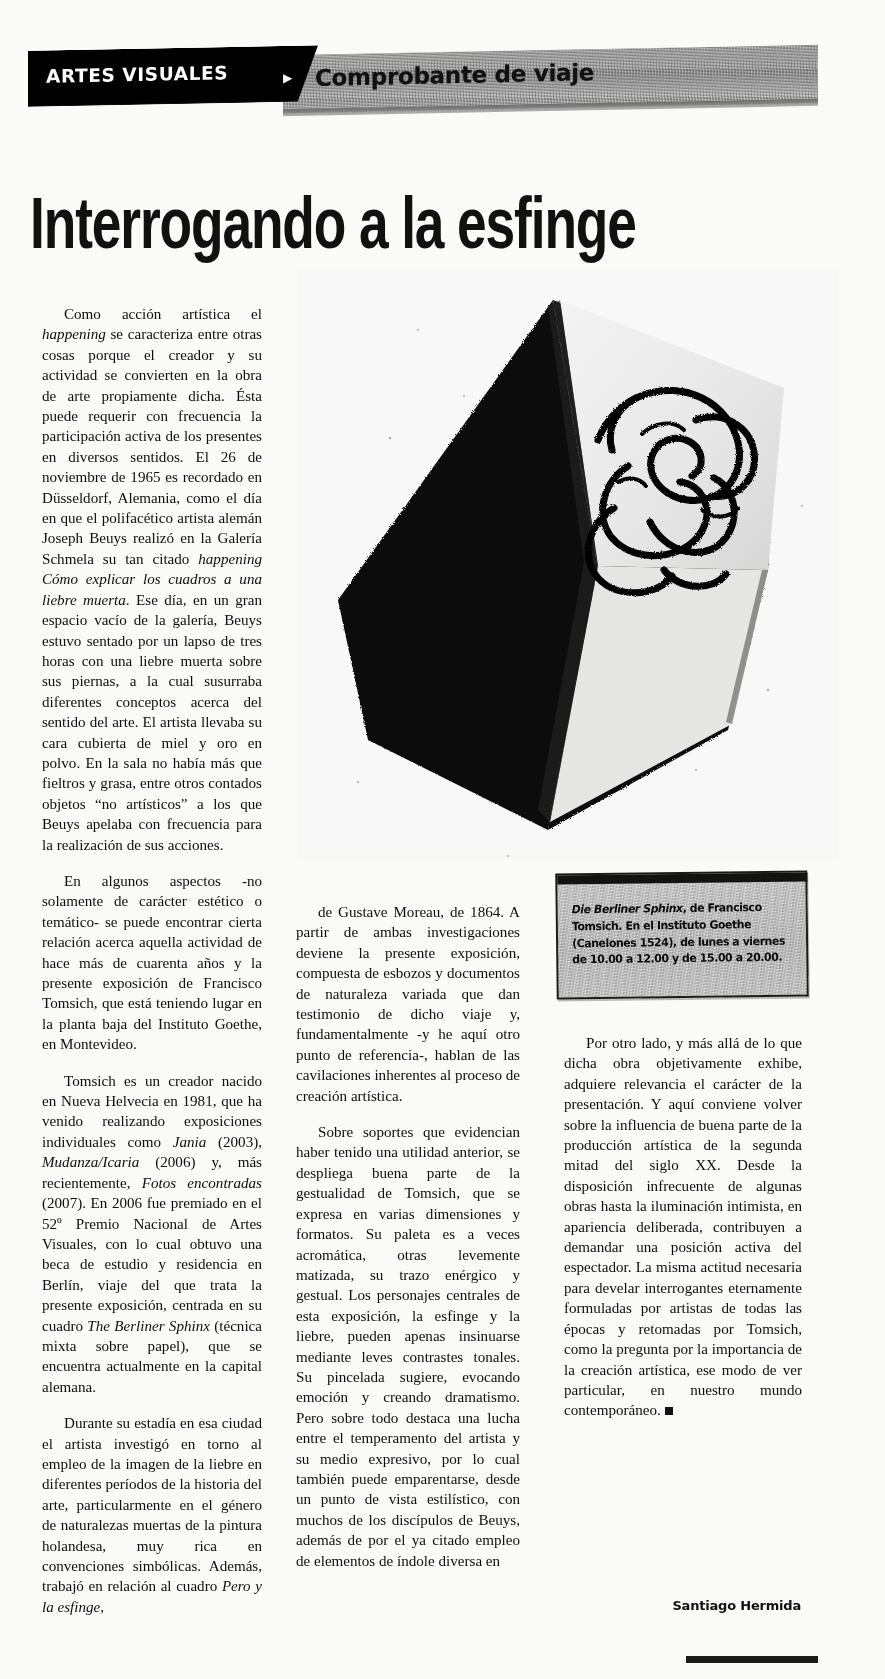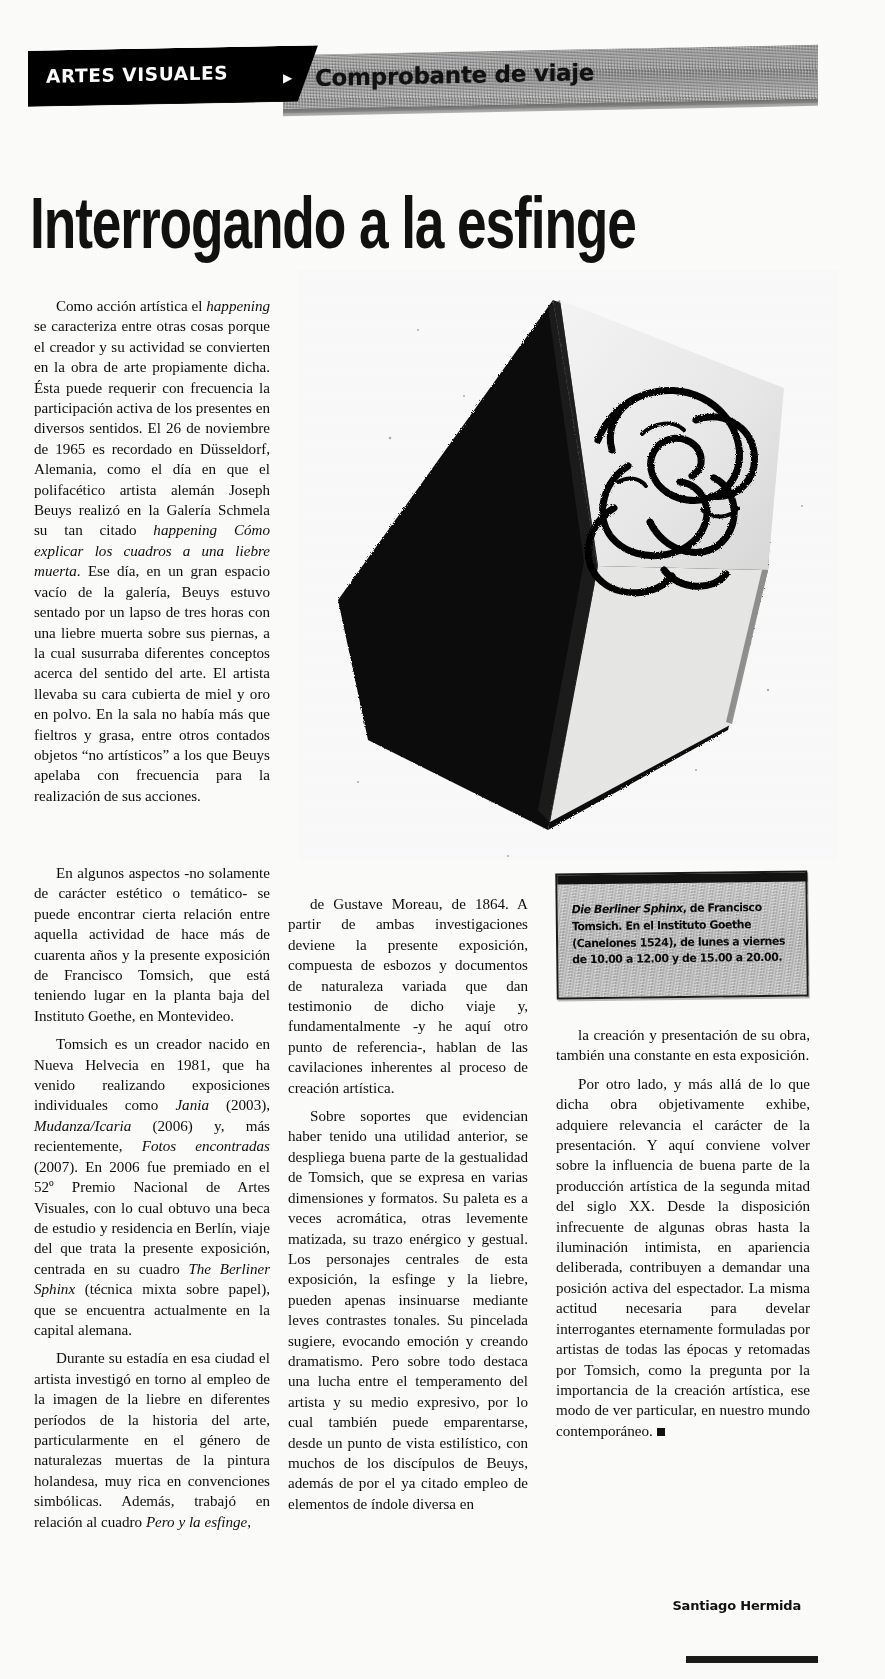--- a/index.html
+++ b/index.html
@@ -89,21 +89,21 @@
   .col{
     position:absolute;
     text-align:justify;
     font-family:"Liberation Serif", serif;
     font-size:15.1px;
     line-height:20.4px;
     color:#0d0d0d;
     hyphens:auto;
     -webkit-hyphens:auto;
   }
-  .col p{margin:8px;text-indent:22px;}
+  .col p{margin:16px;text-indent:22px;}
   .col p.first{text-indent:22px;}
   .col i, .col em{font-style:italic;}
 
   #col1{left:26px;top:288px;width:252px;}
   #col1b{left:26px;top:855px;width:252px;}
   #col2{left:280px;top:886px;width:256px;}
   #col3{left:548px;top:1017px;width:270px;}
 
   
   .photo{
@@ -229,38 +229,37 @@
       </g>
       <rect x="0" y="0" width="540" height="590" fill="#000" opacity="0.015"></rect>
     </svg>
   </div>
 
   <div class="col" id="col1">
     <p class="first">Como acción artística el <i>happening</i> se caracteriza entre otras cosas porque el creador y su actividad se convierten en la obra de arte propiamente dicha. Ésta puede requerir con frecuencia la participación activa de los presentes en diversos sentidos. El 26 de noviembre de 1965 es recordado en Düsseldorf, Alemania, como el día en que el polifacético artista alemán Joseph Beuys realizó en la Galería Schmela su tan citado <i>happening Cómo explicar los cuadros a una liebre muerta</i>. Ese día, en un gran espacio vacío de la galería, Beuys estuvo sentado por un lapso de tres horas con una liebre muerta sobre sus piernas, a la cual susurraba diferentes conceptos acerca del sentido del arte. El artista llevaba su cara cubierta de miel y oro en polvo. En la sala no había más que fieltros y grasa, entre otros contados objetos “no artísticos” a los que Beuys apelaba con frecuencia para la realización de sus acciones.</p>
   </div>
 
   <div class="col" id="col1b">
-    <p>En algunos aspectos -no solamente de carácter estético o temático- se puede encontrar cierta relación entre aquella actividad de hace más de cuarenta años y la presente exposición de Francisco Tomsich, que está teniendo lugar en la planta baja del Instituto Goethe, en Montevideo.</p>
+    <p>En algunos aspectos -no solamente de carácter estético o temático- se puede encontrar cierta relación acerca aquella actividad de hace más de cuarenta años y la presente exposición de Francisco Tomsich, que está teniendo lugar en la planta baja del Instituto Goethe, en Montevideo.</p>
     <p>Tomsich es un creador nacido en Nueva Helvecia en 1981, que ha venido realizando exposiciones individuales como <i>Jania</i> (2003), <i>Mudanza/Icaria</i> (2006) y, más recientemente, <i>Fotos encontradas</i> (2007). En 2006 fue premiado en el 52º Premio Nacional de Artes Visuales, con lo cual obtuvo una beca de estudio y residencia en Berlín, viaje del que trata la presente exposición, centrada en su cuadro <i>The Berliner Sphinx</i> (técnica mixta sobre papel), que se encuentra actualmente en la capital alemana.</p>
     <p>Durante su estadía en esa ciudad el artista investigó en torno al empleo de la imagen de la liebre en diferentes períodos de la historia del arte, particularmente en el género de naturalezas muertas de la pintura holandesa, muy rica en convenciones simbólicas. Además, trabajó en relación al cuadro <i>Pero y la esfinge</i>,</p>
   </div>
 
   <div class="col" id="col2">
     <p>de Gustave Moreau, de 1864. A partir de ambas investigaciones deviene la presente exposición, compuesta de esbozos y documentos de naturaleza variada que dan testimonio de dicho viaje y, fundamentalmente -y he aquí otro punto de referencia-, hablan de las cavilaciones inherentes al proceso de creación artística.</p>
     <p>Sobre soportes que evidencian haber tenido una utilidad anterior, se despliega buena parte de la gestualidad de Tomsich, que se expresa en varias dimensiones y formatos. Su paleta es a veces acromática, otras levemente matizada, su trazo enérgico y gestual. Los personajes centrales de esta exposición, la esfinge y la liebre, pueden apenas insinuarse mediante leves contrastes tonales. Su pincelada sugiere, evocando emoción y creando dramatismo. Pero sobre todo destaca una lucha entre el temperamento del artista y su medio expresivo, por lo cual también puede emparentarse, desde un punto de vista estilístico, con muchos de los discípulos de Beuys, además de por el ya citado empleo de elementos de índole diversa en</p>
   </div>
 
   <div class="infobox">
     <div class="infotext">
       <span class="work">Die Berliner Sphinx</span><span>, de Francisco Tomsich. En el Instituto Goethe (Canelones 1524), de lunes a viernes de 10.00 a 12.00 y de 15.00 a 20.00.</span>
     </div>
   </div>
 
   <div class="col" id="col3">
-    <p>la creación y presentación de su obra, también una constante en esta exposición.</p>
     <p>Por otro lado, y más allá de lo que dicha obra objetivamente exhibe, adquiere relevancia el carácter de la presentación. Y aquí conviene volver sobre la influencia de buena parte de la producción artística de la segunda mitad del siglo XX. Desde la disposición infrecuente de algunas obras hasta la iluminación intimista, en apariencia deliberada, contribuyen a demandar una posición activa del espectador. La misma actitud necesaria para develar interrogantes eternamente formuladas por artistas de todas las épocas y retomadas por Tomsich, como la pregunta por la importancia de la creación artística, ese modo de ver particular, en nuestro mundo contemporáneo.<span class="endmark"></span></p>
   </div>
 
   <div class="byline">Santiago Hermida</div>
   <div class="bottom-rule"></div>
 
   <div class="grain"></div>
 </div>
 
 </body></html>

